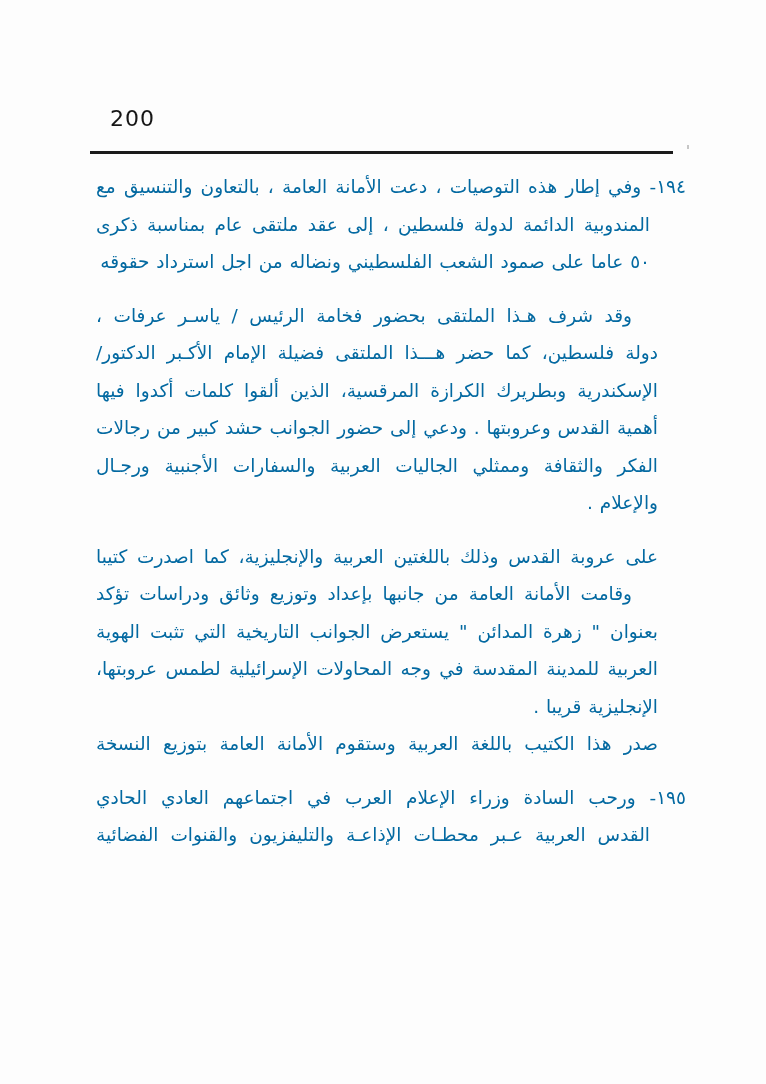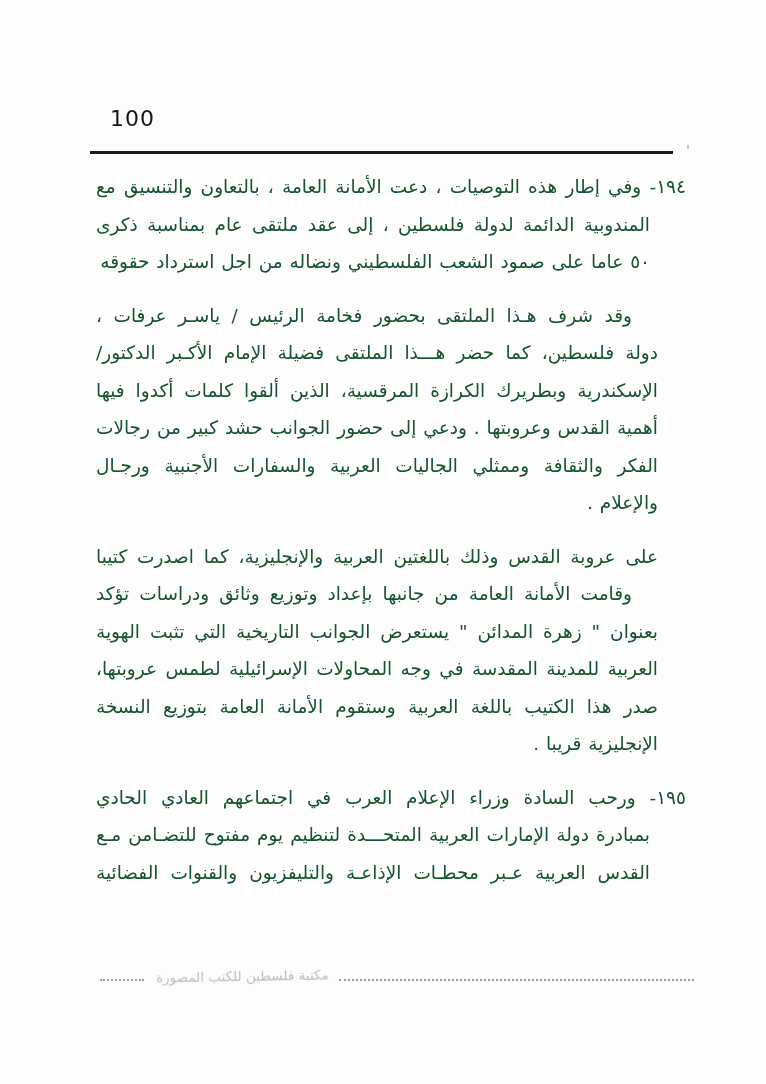--- a/index.html
+++ b/index.html
@@ -37,21 +37,21 @@
     height: 4px;
     background: #c6c6c6;
   }
   .doc-body {
     position: absolute;
     top: 168px;
     right: 80px;
     left: 96px;
     direction: rtl;
     font-size: 18.5px;
-    color: #14532d;
+    color: #0369a1;
   }
   .para + .para { margin-top: 16px; }
   .line {
     line-height: 37.5px;
     height: 37.5px;
     overflow: hidden;
     text-align: right;
     word-spacing: 1px;
   }
   .line.j {
@@ -91,21 +91,21 @@
     filter: blur(0.45px);
     transform: rotate(-1deg);
     direction: rtl;
   }
 </style>
 </head>
 <body>
 
 <div class="page">
 
-  <div class="page-number">100</div>
+  <div class="page-number">200</div>
 
   <div class="header-rule"></div>
 
   <div class="scan-speck"></div>
 
   <div class="doc-body" id="doc-body">
       <div class="para numbered">
         <div class="line j first">١٩٤- وفي إطار هذه التوصيات ، دعت الأمانة العامة ، بالتعاون والتنسيق مع</div>
         <div class="line j cont">المندوبية الدائمة لدولة فلسطين ، إلى عقد ملتقى عام بمناسبة ذكرى مرور</div>
         <div class="line cont">٥٠ عاما على صمود الشعب الفلسطيني ونضاله من اجل استرداد حقوقه .</div>
@@ -116,29 +116,23 @@
         <div class="line j cont">الإسكندرية وبطريرك الكرازة المرقسية، الذين ألقوا كلمات أكدوا فيها على</div>
         <div class="line j cont">أهمية القدس وعروبتها . ودعي إلى حضور الجوانب حشد كبير من رجالات</div>
         <div class="line j cont">الفكر والثقافة وممثلي الجاليات العربية والسفارات الأجنبية ورجـال الصحافة</div>
         <div class="line cont">والإعلام .</div>
       </div>
       <div class="para plain">
         <div class="line j cont">على عروبة القدس وذلك باللغتين العربية والإنجليزية، كما اصدرت كتيبا</div>
         <div class="line j first">وقامت الأمانة العامة من جانبها بإعداد وتوزيع وثائق ودراسات تؤكد</div>
         <div class="line j cont">بعنوان " زهرة المدائن " يستعرض الجوانب التاريخية التي تثبت الهوية</div>
         <div class="line j cont">العربية للمدينة المقدسة في وجه المحاولات الإسرائيلية لطمس عروبتها، وقد</div>
+        <div class="line cont">الإنجليزية قريبا .</div>
         <div class="line j cont">صدر هذا الكتيب باللغة العربية وستقوم الأمانة العامة بتوزيع النسخة</div>
-        <div class="line cont">الإنجليزية قريبا .</div>
       </div>
       <div class="para numbered">
         <div class="line j first">١٩٥- ورحب السادة وزراء الإعلام العرب في اجتماعهم العادي الحادي والثلاثين</div>
-        <div class="line j cont">بمبادرة دولة الإمارات العربية المتحـــدة لتنظيم يوم مفتوح للتضـامن مـع</div>
         <div class="line j cont">القدس العربية عـبر محطـات الإذاعـة والتليفزيون والقنوات الفضائية لدولة</div>
       </div>
     </div>
 
-  <div class="footer">
-    <span class="dots short"></span>
-    <span class="wm">مكتبة فلسطين للكتب المصورة</span>
-    <span class="dots long"></span>
-  </div>
 
 </div>
 
 </body></html>

